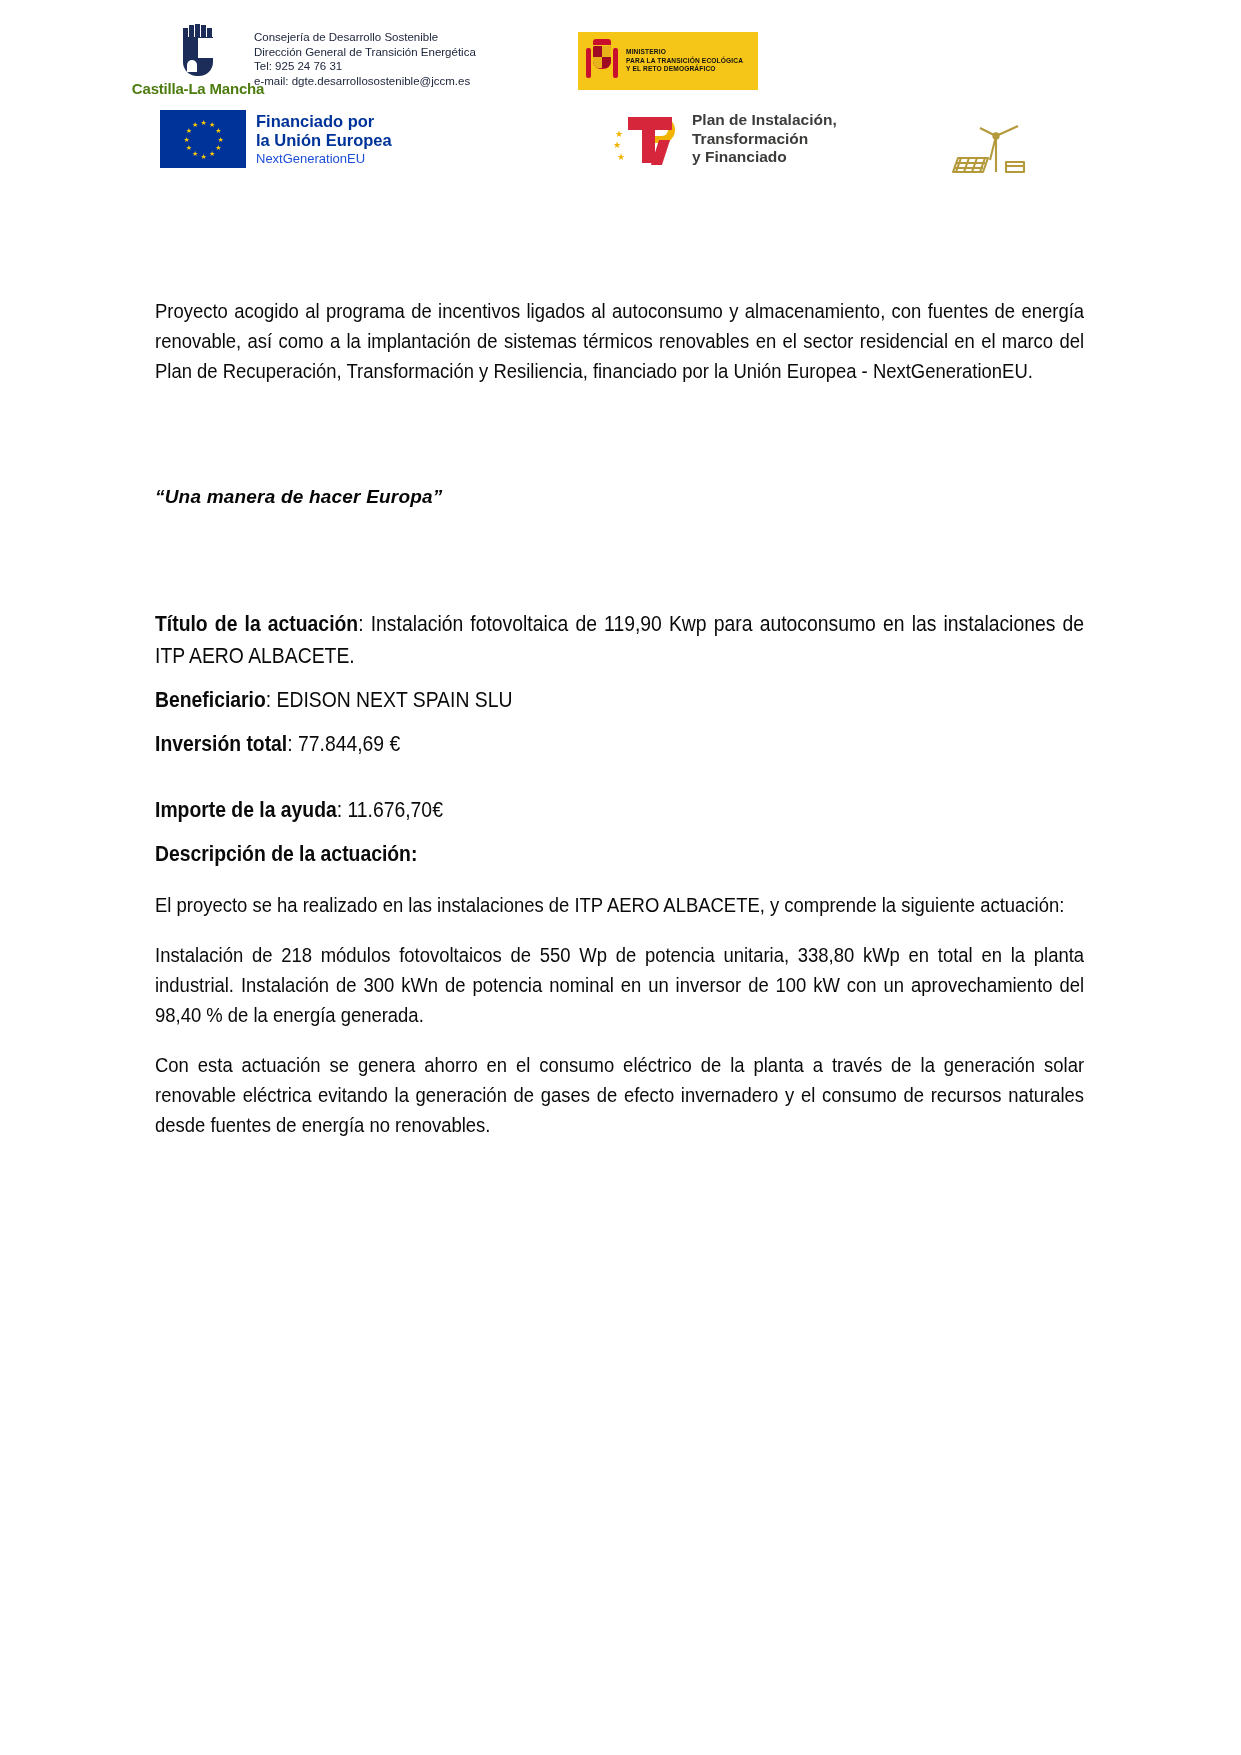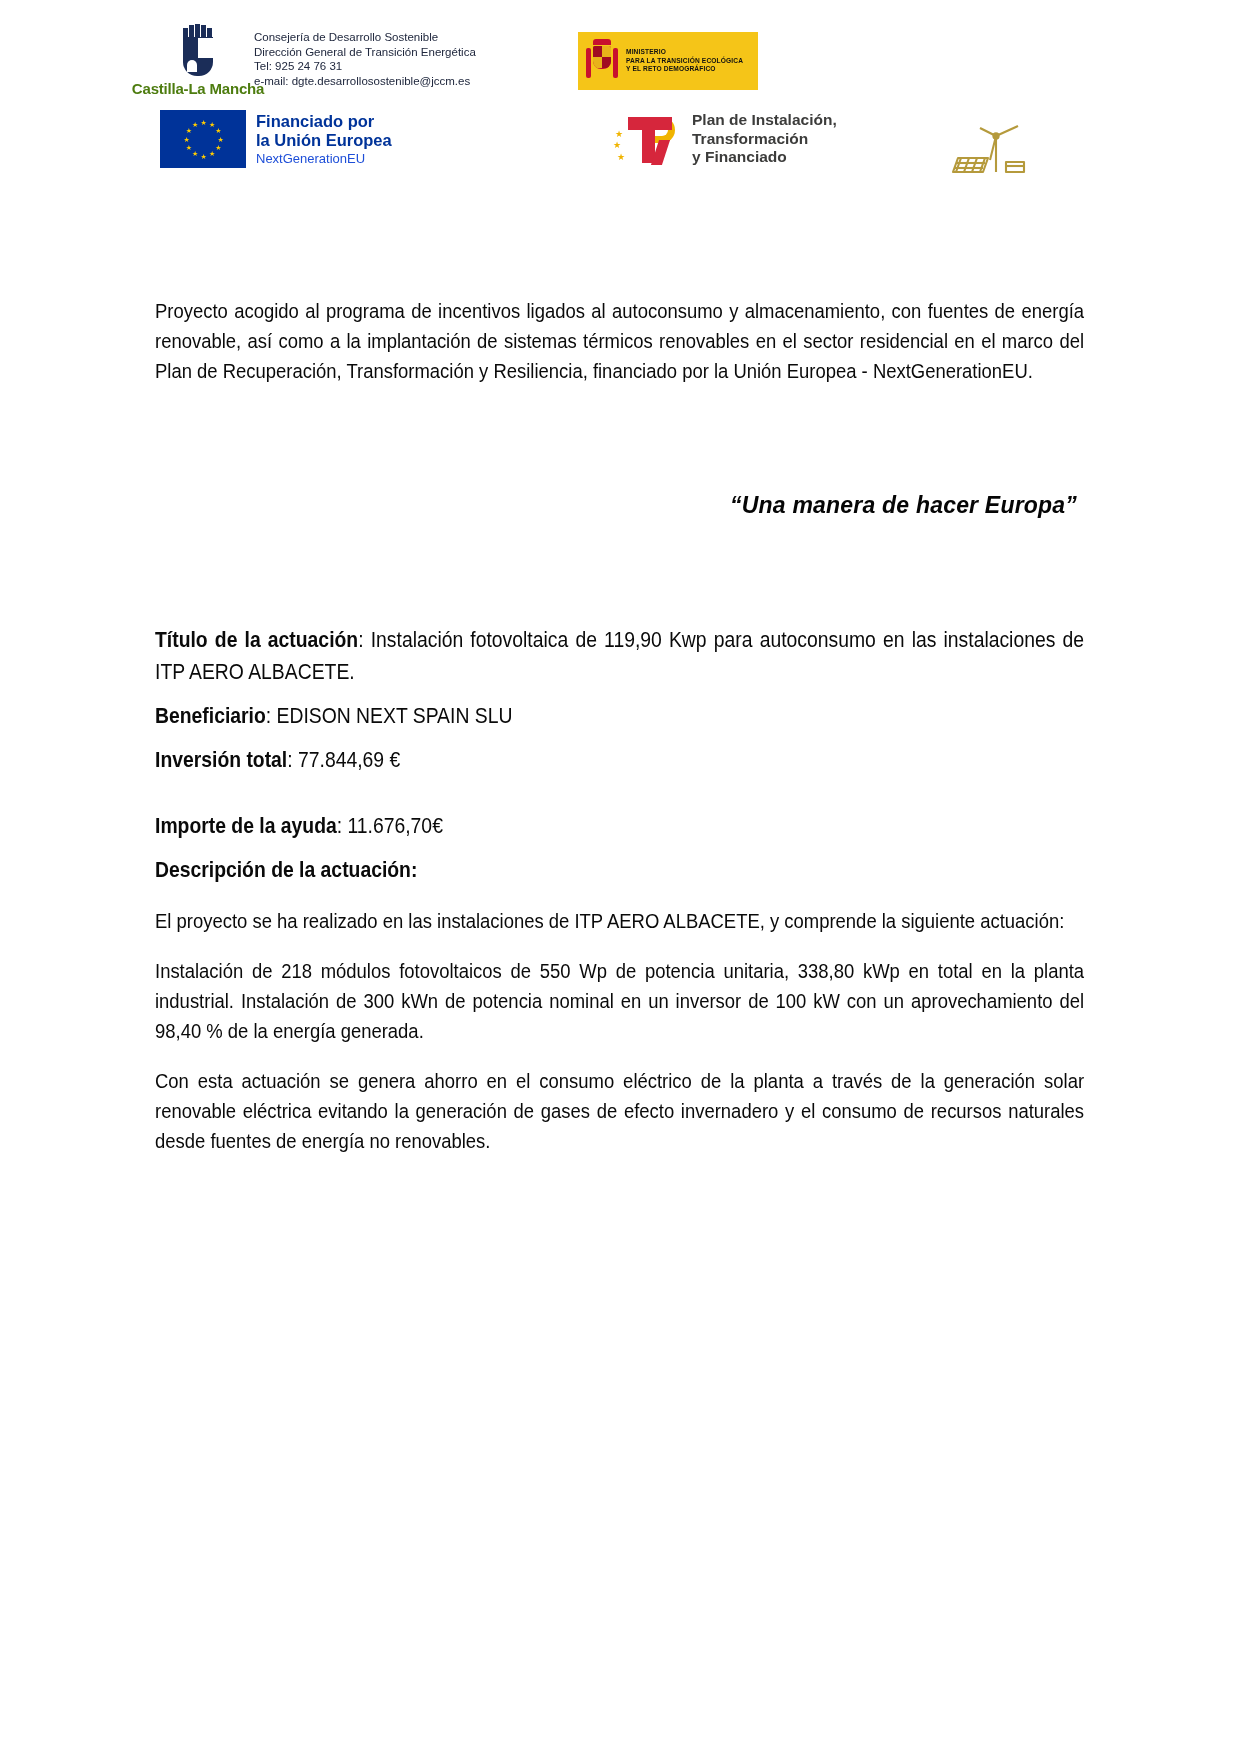--- a/index.html
+++ b/index.html
@@ -333,26 +333,26 @@
     line-height: 30px;
     text-align: justify;
     color: #0a0a0a;
     font-stretch: condensed;
   }
   .para { transform: scaleX(0.90); transform-origin: left center; width: 111%; }
 
   .intro { margin-bottom: 0; }
 
   .quote {
-    margin: 8px;
-    text-align: right;
+    margin: 0;
+    text-align: left;
     font-family: "Liberation Sans", sans-serif;
     font-weight: bold;
     font-style: italic;
-    font-size: 23px;
+    font-size: 19px;
     line-height: 30px;
     letter-spacing: 0.2px;
     color: #050505;
   }
 
   .field {
     font-family: "Liberation Sans Narrow", "Liberation Sans", sans-serif;
     font-size: 21.5px;
     line-height: 32px;
     text-align: justify;

